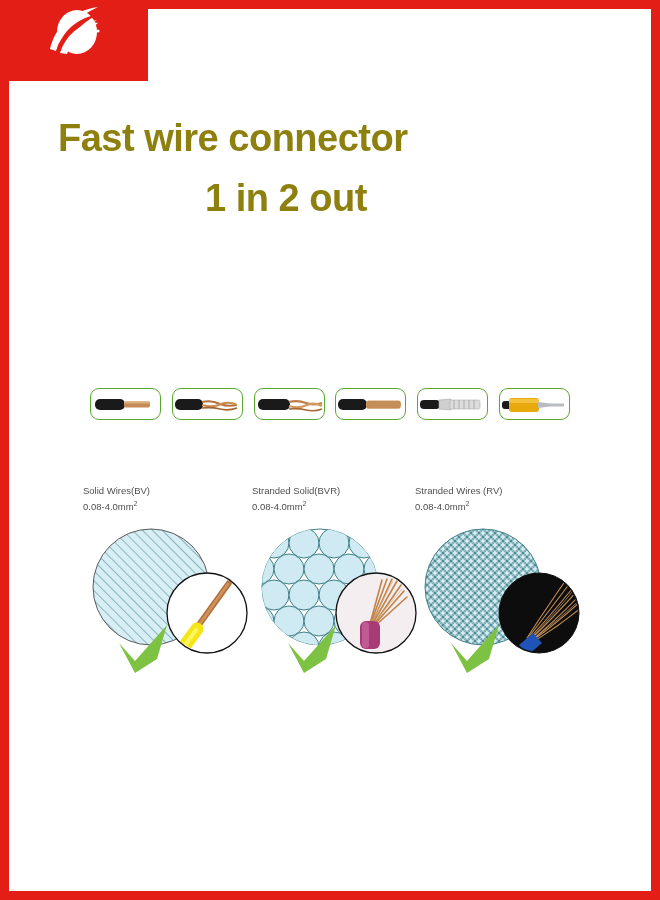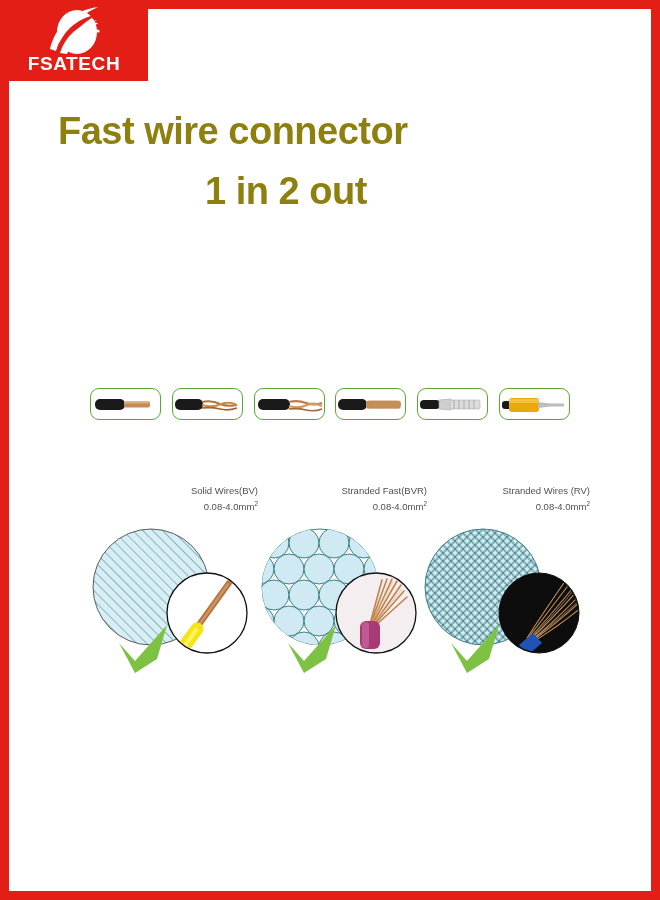--- a/index.html
+++ b/index.html
@@ -55,21 +55,21 @@
     font-size: 19px;
     font-weight: bold;
     letter-spacing: 0.6px;
     font-family: "Liberation Sans", sans-serif;
   }
 
   
   .headline {
     position: absolute;
     left: 0;
-    top: 108px;
+    top: 115px;
     width: 600px;
     color: #8d800f;
     font-size: 38px;
     font-weight: bold;
     font-family: "Liberation Sans", sans-serif;
     letter-spacing: -0.5px;
   }
   .headline-line1 { padding-left: 58px; line-height: 46px; }
   .headline-line2 {
     text-align: center;
@@ -111,21 +111,21 @@
   .type-col {
     position: absolute;
     width: 175px;
     top: 0;
   }
   .type-col.c1 { left: 13px; }
   .type-col.c2 { left: 182px; }
   .type-col.c3 { left: 345px; }
 
   .type-label {
-    text-align: right;
+    text-align: left;
     color: #4f4f4f;
     font-size: 9.5px;
     line-height: 13px;
     font-family: "Liberation Sans", sans-serif;
     white-space: nowrap;
   }
   .type-label .l2 { display: block; }
   .sup { font-size: 6.5px; vertical-align: super; }
 
   .type-figure {
@@ -148,21 +148,20 @@
 
   <div class="logo-block">
     <svg class="logo-mark" viewBox="0 0 58 50">
       <ellipse cx="31" cy="27" rx="20" ry="22" fill="#ffffff"></ellipse>
       <path d="M4 44 C10 20 26 6 52 2 C30 12 16 26 10 46 Z" fill="#ffffff"></path>
       <path d="M10 47 C16 26 30 14 52 9 C33 20 22 32 17 48 Z" fill="#e31e17"></path>
       <path d="M14 48 C20 30 32 20 51 15 C36 25 26 35 21 49 Z" fill="#ffffff"></path>
       <path d="M46 14 l2.2 3.4 l3.8 .5 l-2.9 2.5 l.9 3.8 l-3.6-2 l-3.5 2 l.9-3.8 l-2.8-2.5 l3.8-.5 z" fill="#ffffff"></path>
       <circle cx="52" cy="26" r="1.6" fill="#ffffff"></circle>
     </svg>
-    <div class="logo-text">FSATECH</div>
   </div>
 
   <div class="headline">
     <div class="headline-line1">Fast wire connector</div>
     <div class="headline-line2">1 in 2 out</div>
   </div>
 
   <div class="chip-strip">
 
     <div class="chip">
@@ -247,21 +246,21 @@
             <path d="M114 108 L92 138" stroke="#f5e416" stroke-width="13" stroke-linecap="round"></path>
             <path d="M113 109 L93 137" stroke="#fdf45e" stroke-width="4" stroke-linecap="round"></path>
           </g>
           <path d="M36 122 L52 140 L84 104 L74 138 L52 152 Z" fill="#7dc242"></path>
         </svg>
       </div>
     </div>
 
     <div class="type-col c2">
       <div class="type-label">
-        <span>Stranded Fast(BVR)</span>
+        <span>Stranded Solid(BVR)</span>
         <span class="l2">
           <span>0.08-4.0mm</span><span class="sup">2</span>
         </span>
       </div>
       <div class="type-figure">
         <svg width="175" height="160" viewBox="0 0 175 160">
           <clipPath id="clipBig2">
               <circle cx="68" cy="66" r="58"></circle>
             </clipPath>
           <circle cx="68" cy="66" r="58" fill="#ffffff" stroke="#3f7f86" stroke-width="1"></circle>

